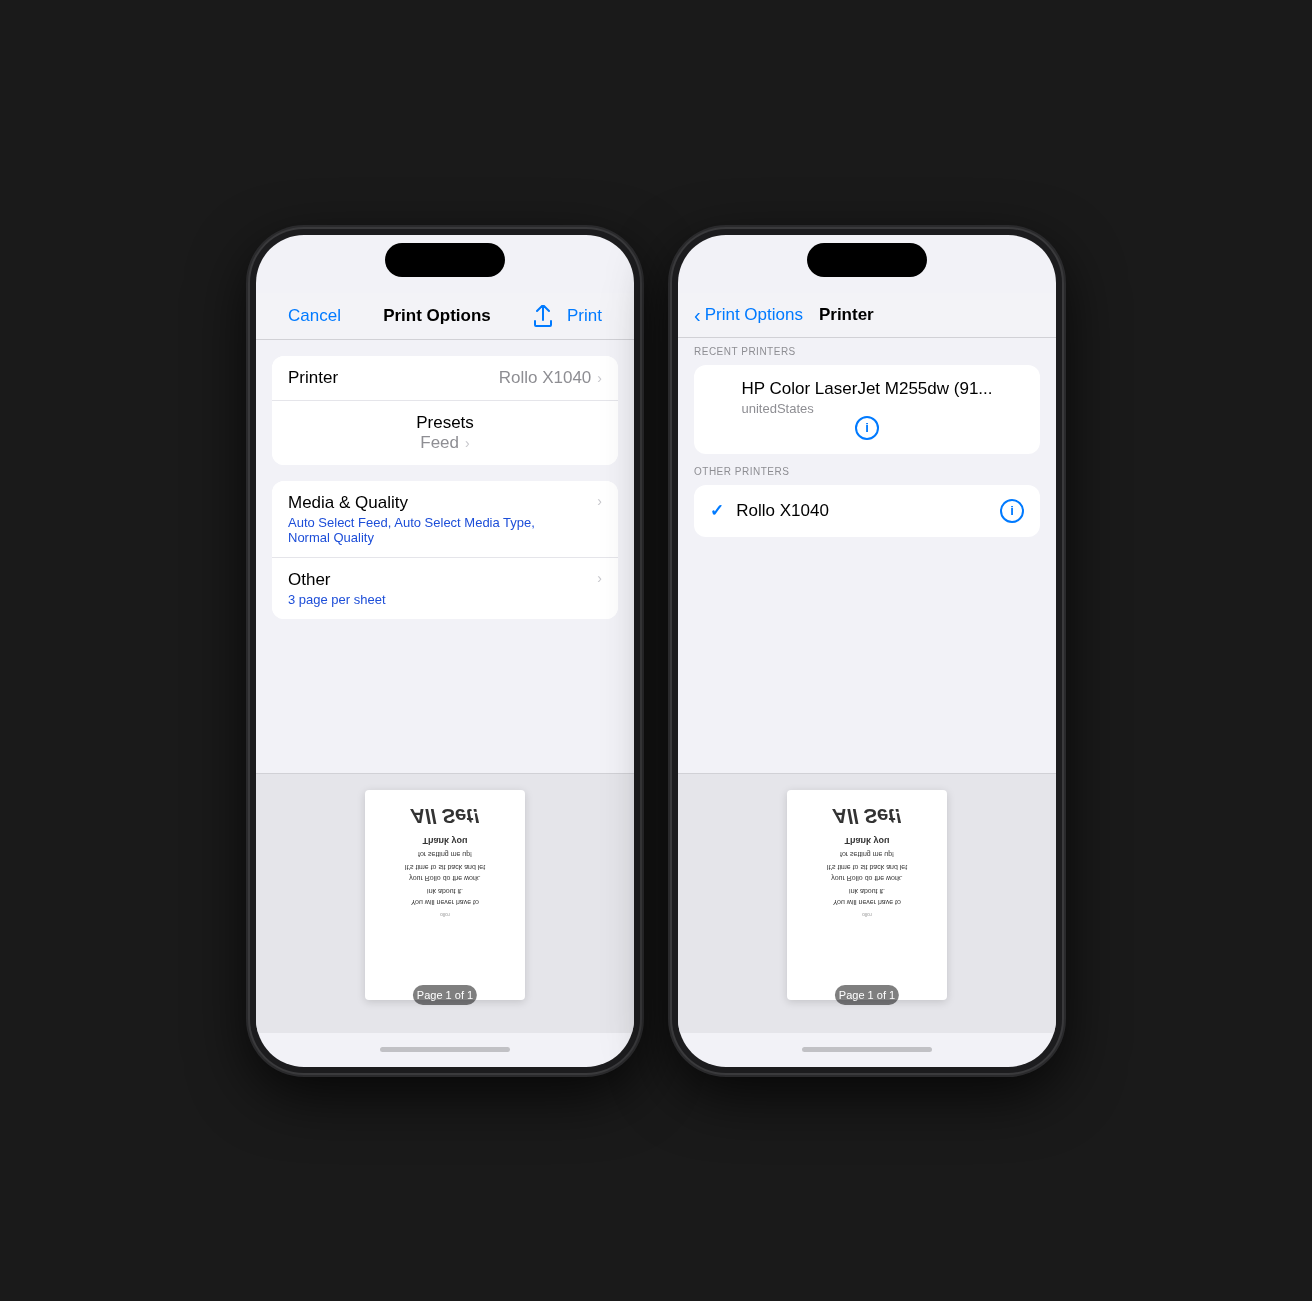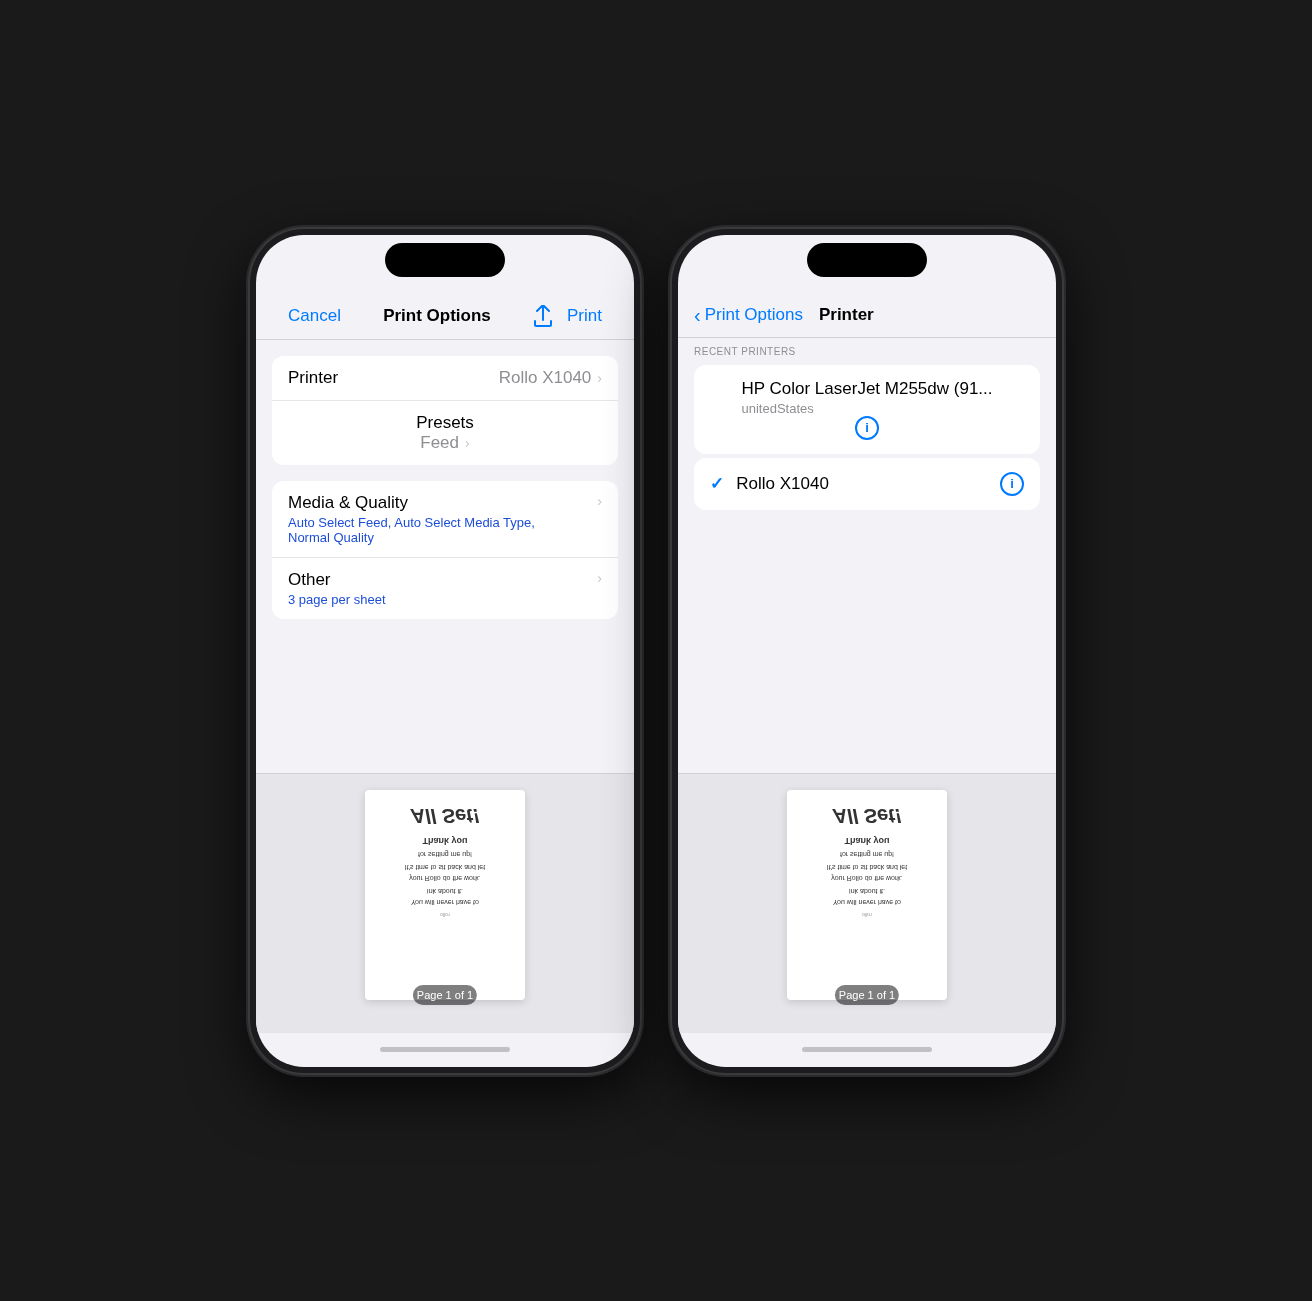--- a/index.html
+++ b/index.html
@@ -495,20 +495,21 @@
           <div class="printer-info">
             <div class="printer-name">HP Color LaserJet M255dw (91...</div>
             <div class="printer-location">unitedStates</div>
           </div>
           <div class="info-button">
             <span>i</span>
           </div>
         </div>
       </div>
 
+      <div class="section-header">Other Printers</div>
       <div class="printer-item">
         <div class="printer-row-with-check">
           <span class="check-mark">✓</span>
           <span class="printer-name-check">Rollo X1040</span>
           <div class="info-button">
             <span>i</span>
           </div>
         </div>
       </div>
     </div>

